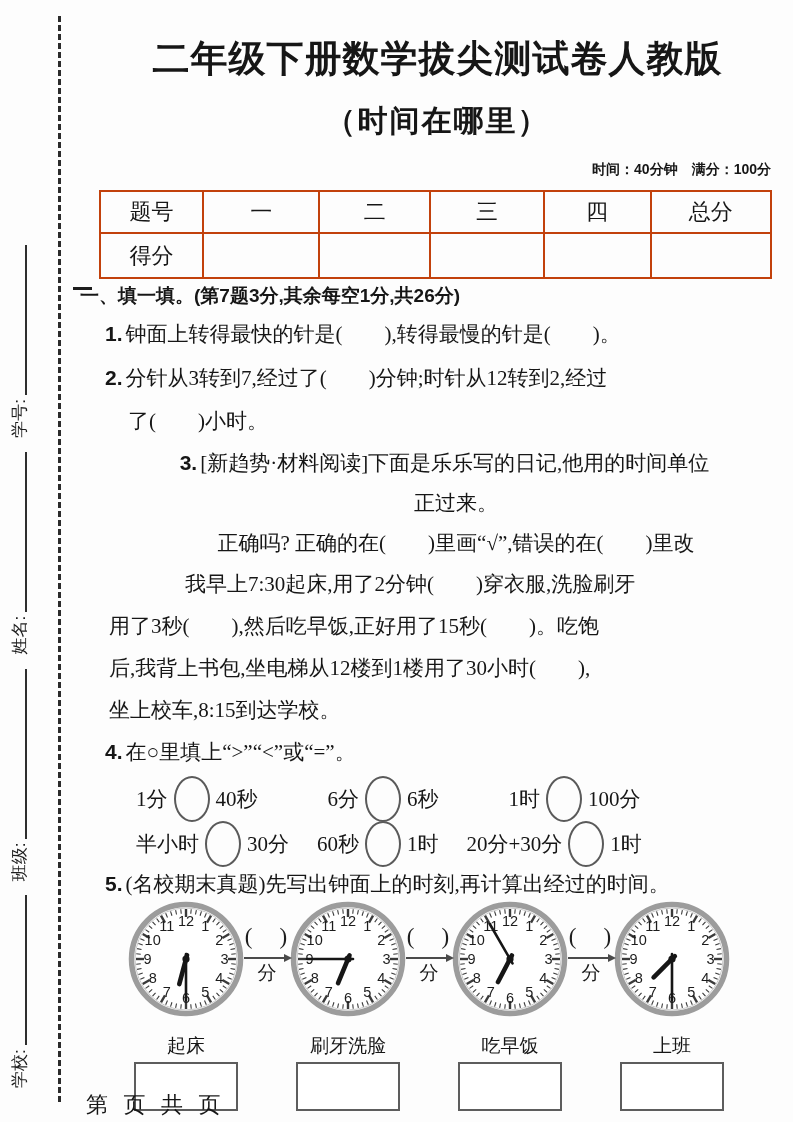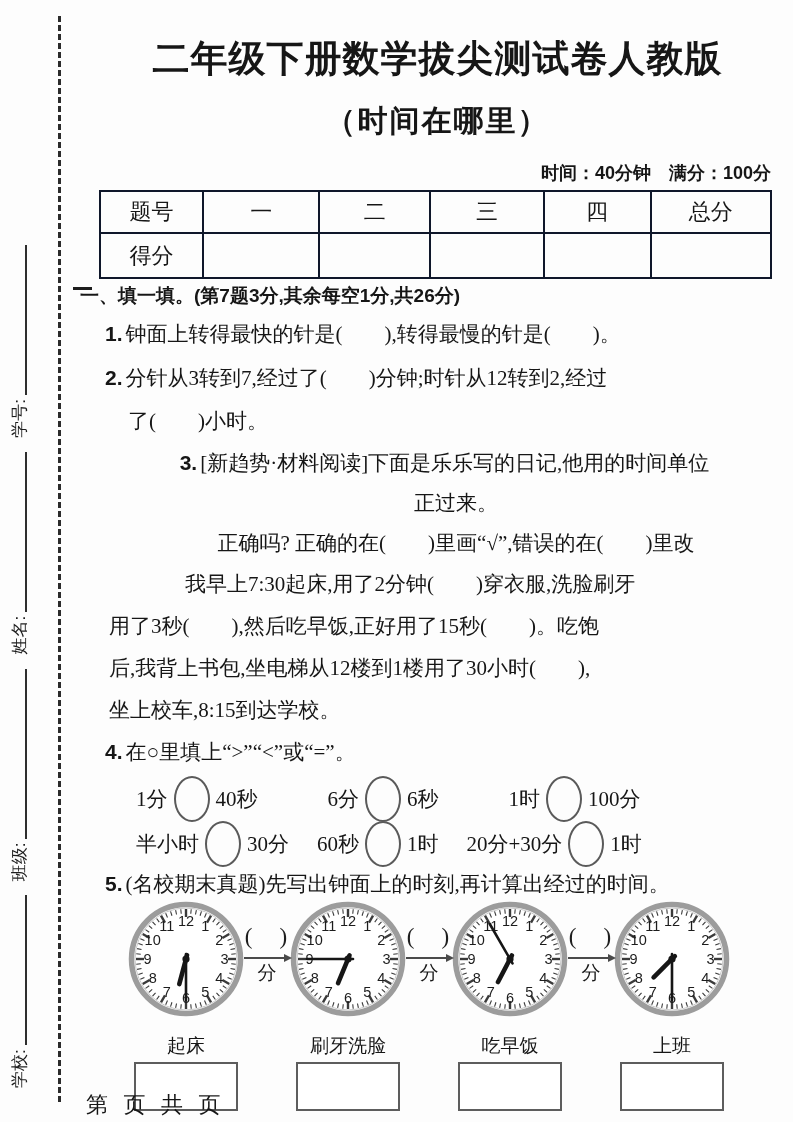--- a/index.html
+++ b/index.html
@@ -14,25 +14,25 @@
                   display:flex;align-items:center;gap:14px;
                   font-family:"Liberation Sans",sans-serif;font-size:17px;color:#1c1c1c;}
   .student-field{display:flex;align-items:center;gap:4px;}
   .field-line{display:inline-block;height:14px;border-bottom:2px solid #2e2e2e;}
   
   .title{position:absolute;top:34px;left:90px;right:8px;text-align:center;
          font-family:"Liberation Sans",sans-serif;font-weight:bold;font-size:37px;letter-spacing:1px;}
   .subtitle{position:absolute;top:101px;left:90px;right:8px;text-align:center;
             font-family:"Liberation Sans",sans-serif;font-weight:bold;font-size:30px;letter-spacing:2px;}
   .meta{position:absolute;top:161px;right:22px;font-family:"Liberation Sans",sans-serif;
-        font-weight:bold;font-size:18px;}
+        font-weight:bold;font-size:14px;}
   
   table.score{position:absolute;left:99px;top:190px;width:673px;border-collapse:collapse;
               font-size:22px;text-align:center;}
-  table.score td{border:2px solid #0f172a;height:40px;padding:0;}
+  table.score td{border:2px solid #c2410c;height:40px;padding:0;}
   table.score tr.r2 td{height:43px;}
   
   .content{position:absolute;left:78px;top:280px;width:706px;font-size:21px;line-height:43px;
            white-space:nowrap;}
   .sec-head{font-family:"Liberation Sans",sans-serif;font-weight:bold;font-size:19px;
             line-height:32px;padding-left:2px;}
   .qn{font-family:"Liberation Sans",sans-serif;font-weight:bold;margin-right:3px;}
   .ln{padding-left:27px;}
   .ln.cont{padding-left:50px;}
   .ln.q3l{line-height:40px;text-align:center;}

